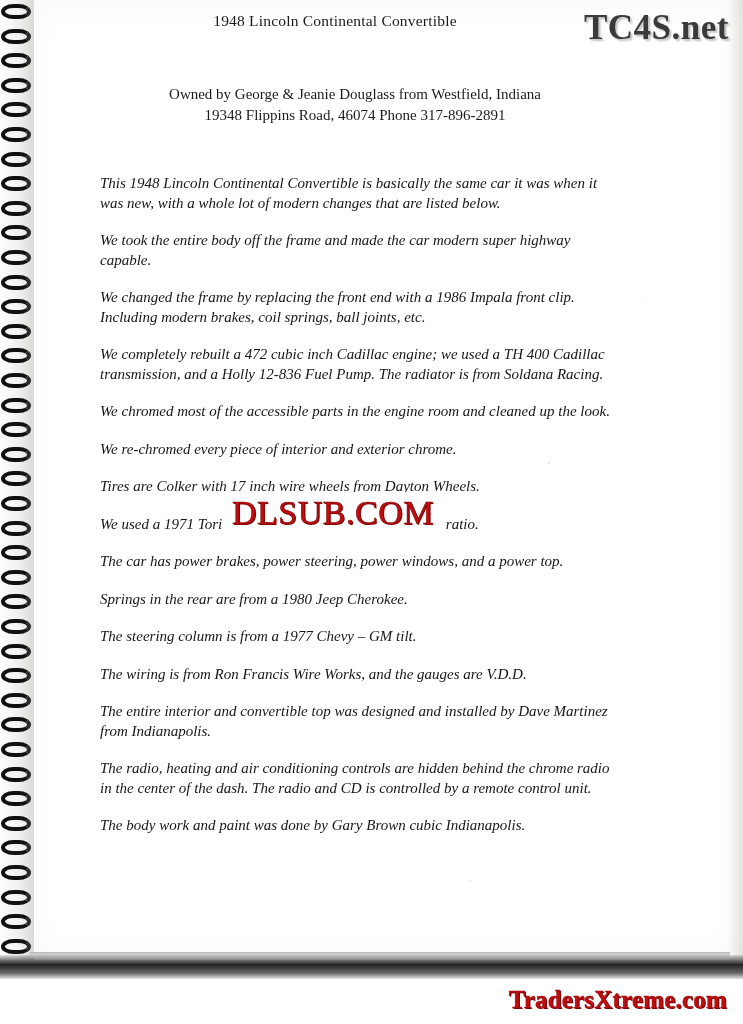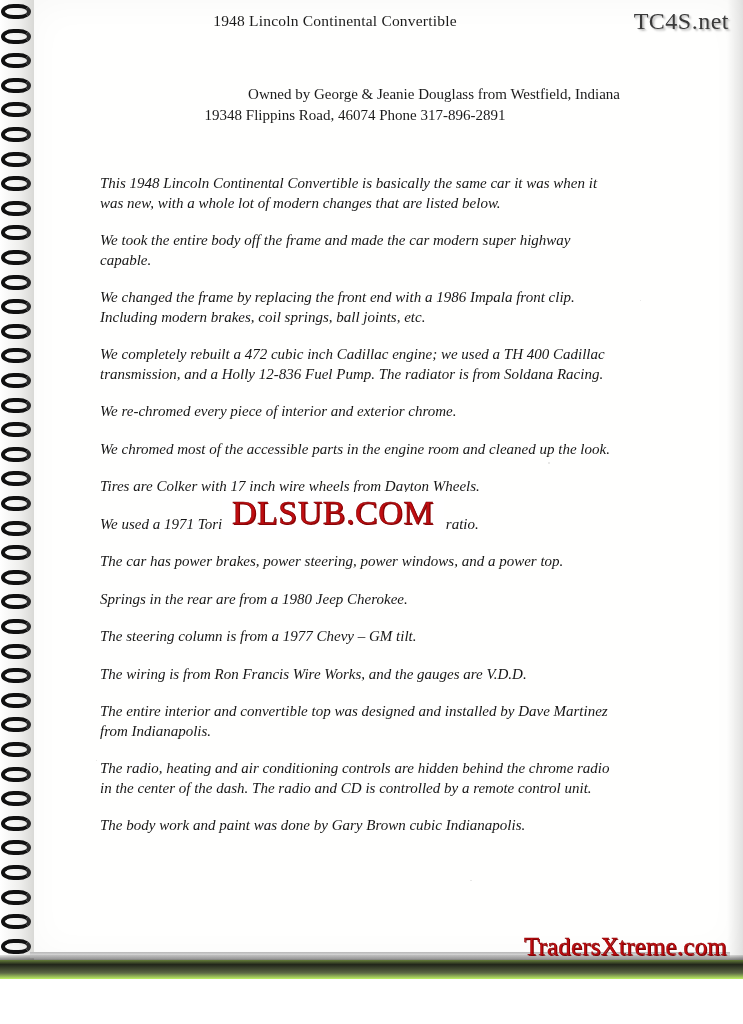--- a/index.html
+++ b/index.html
@@ -13,21 +13,21 @@
     position: relative;
     overflow: hidden;
     font-family: "Liberation Serif", serif;
   }
 
   
   #scan {
     position: absolute;
     left: 0; top: 0;
     width: 743px; height: 1024px;
-    background: #bef264;
+    background: #e5e5e5;
   }
 
   
   #paper {
     position: absolute;
     left: 28px; top: 0;
     width: 715px; height: 960px;
     background: #fffffe;
     box-shadow: inset 0 0 40px rgba(0,0,0,0.035);
   }
@@ -103,21 +103,21 @@
     width: 430px;
     text-align: center;
     font-size: 15.5px;
     color: #1b1b1b;
     letter-spacing: 0.2px;
   }
   .owner-line-1 {
     position: absolute;
     left: 90px; top: 86px;
     width: 530px;
-    text-align: right;
+    text-align: center;
     font-size: 15px;
     color: #1b1b1b;
   }
   .owner-line-2 {
     position: absolute;
     left: 90px; top: 107px;
     width: 530px;
     text-align: center;
     font-size: 15px;
     color: #1b1b1b;
@@ -134,45 +134,45 @@
   #body-copy p {
     margin: 0 16px 18px 0;
     font-style: italic;
   }
 
   
   #wm-topright {
     position: absolute;
     right: 14px; top: 8px;
     font-family: "Liberation Serif", serif;
-    font-weight: normal;
-    font-size: 24px;
+    font-weight: bold;
+    font-size: 35px;
     color: #3a3a3a;
     text-shadow: 1px 1px 0 #cfcfcf, 2px 2px 2px rgba(0,0,0,0.25);
     letter-spacing: 0.5px;
     text-align: right;
   }
   #wm-center {
     position: absolute;
     left: 222px; top: 492px;
     font-family: "Liberation Serif", serif;
     font-weight: normal;
     font-size: 34px;
     letter-spacing: 0.5px;
     color: #c10d10;
     background: #ffffff;
     padding: 2px 10px 4px 10px;
     -webkit-text-stroke: 0.6px #7e0406;
     text-shadow: 1px 1px 0 #8c0507;
   }
   #wm-bottom {
     position: absolute;
-    right: 16px; top: 933px;
-    font-family: "Liberation Serif", serif;
-    font-weight: normal;
+    right: 16px; top: 986px;
+    font-family: "Liberation Serif", serif;
+    font-weight: bold;
     font-size: 25px;
     color: #c10d10;
     text-shadow: 1px 1px 0 #7d0305;
     -webkit-text-stroke: 0.4px #8a0406;
     letter-spacing: 0.2px;
     margin-left: 13px;
   }
 
   
   .speck {
@@ -235,22 +235,22 @@
   <div id="content">
     <div class="doc-title">1948 Lincoln Continental Convertible</div>
     <div class="owner-line-1">Owned by George &amp; Jeanie Douglass from Westfield, Indiana</div>
     <div class="owner-line-2">19348 Flippins Road, 46074   Phone 317-896-2891</div>
 
     <div id="body-copy">
       <p>This 1948 Lincoln Continental Convertible is basically the same car it was when it was new, with a whole lot of modern changes that are listed below.</p>
       <p>We took the entire body off the frame and made the car modern super highway capable.</p>
       <p>We changed the frame by replacing the front end with a 1986 Impala front clip. Including modern brakes, coil springs, ball joints, etc.</p>
       <p>We completely rebuilt a 472 cubic inch Cadillac engine; we used a TH 400 Cadillac transmission, and a Holly 12-836 Fuel Pump. The radiator is from Soldana Racing.</p>
+      <p>We chromed most of the accessible parts in the engine room and cleaned up the look.</p>
       <p>We re-chromed every piece of interior and exterior chrome.</p>
-      <p>We chromed most of the accessible parts in the engine room and cleaned up the look.</p>
       <p>Tires are Colker with 17 inch wire wheels from Dayton Wheels.</p>
       <p>We used a 1971 Torino 9” posi rear end with a 3.23 gear ratio.</p>
       <p>The car has power brakes, power steering, power windows, and a power top.</p>
       <p>Springs in the rear are from a 1980 Jeep Cherokee.</p>
       <p>The steering column is from a 1977 Chevy – GM tilt.</p>
       <p>The wiring is from Ron Francis Wire Works, and the gauges are V.D.D.</p>
       <p>The entire interior and convertible top was designed and installed by Dave Martinez from Indianapolis.</p>
       <p>The radio, heating and air conditioning controls are hidden behind the chrome radio in the center of the dash. The radio and CD is controlled by a remote control unit.</p>
       <p>The body work and paint was done by Gary Brown cubic Indianapolis.</p>
     </div>

